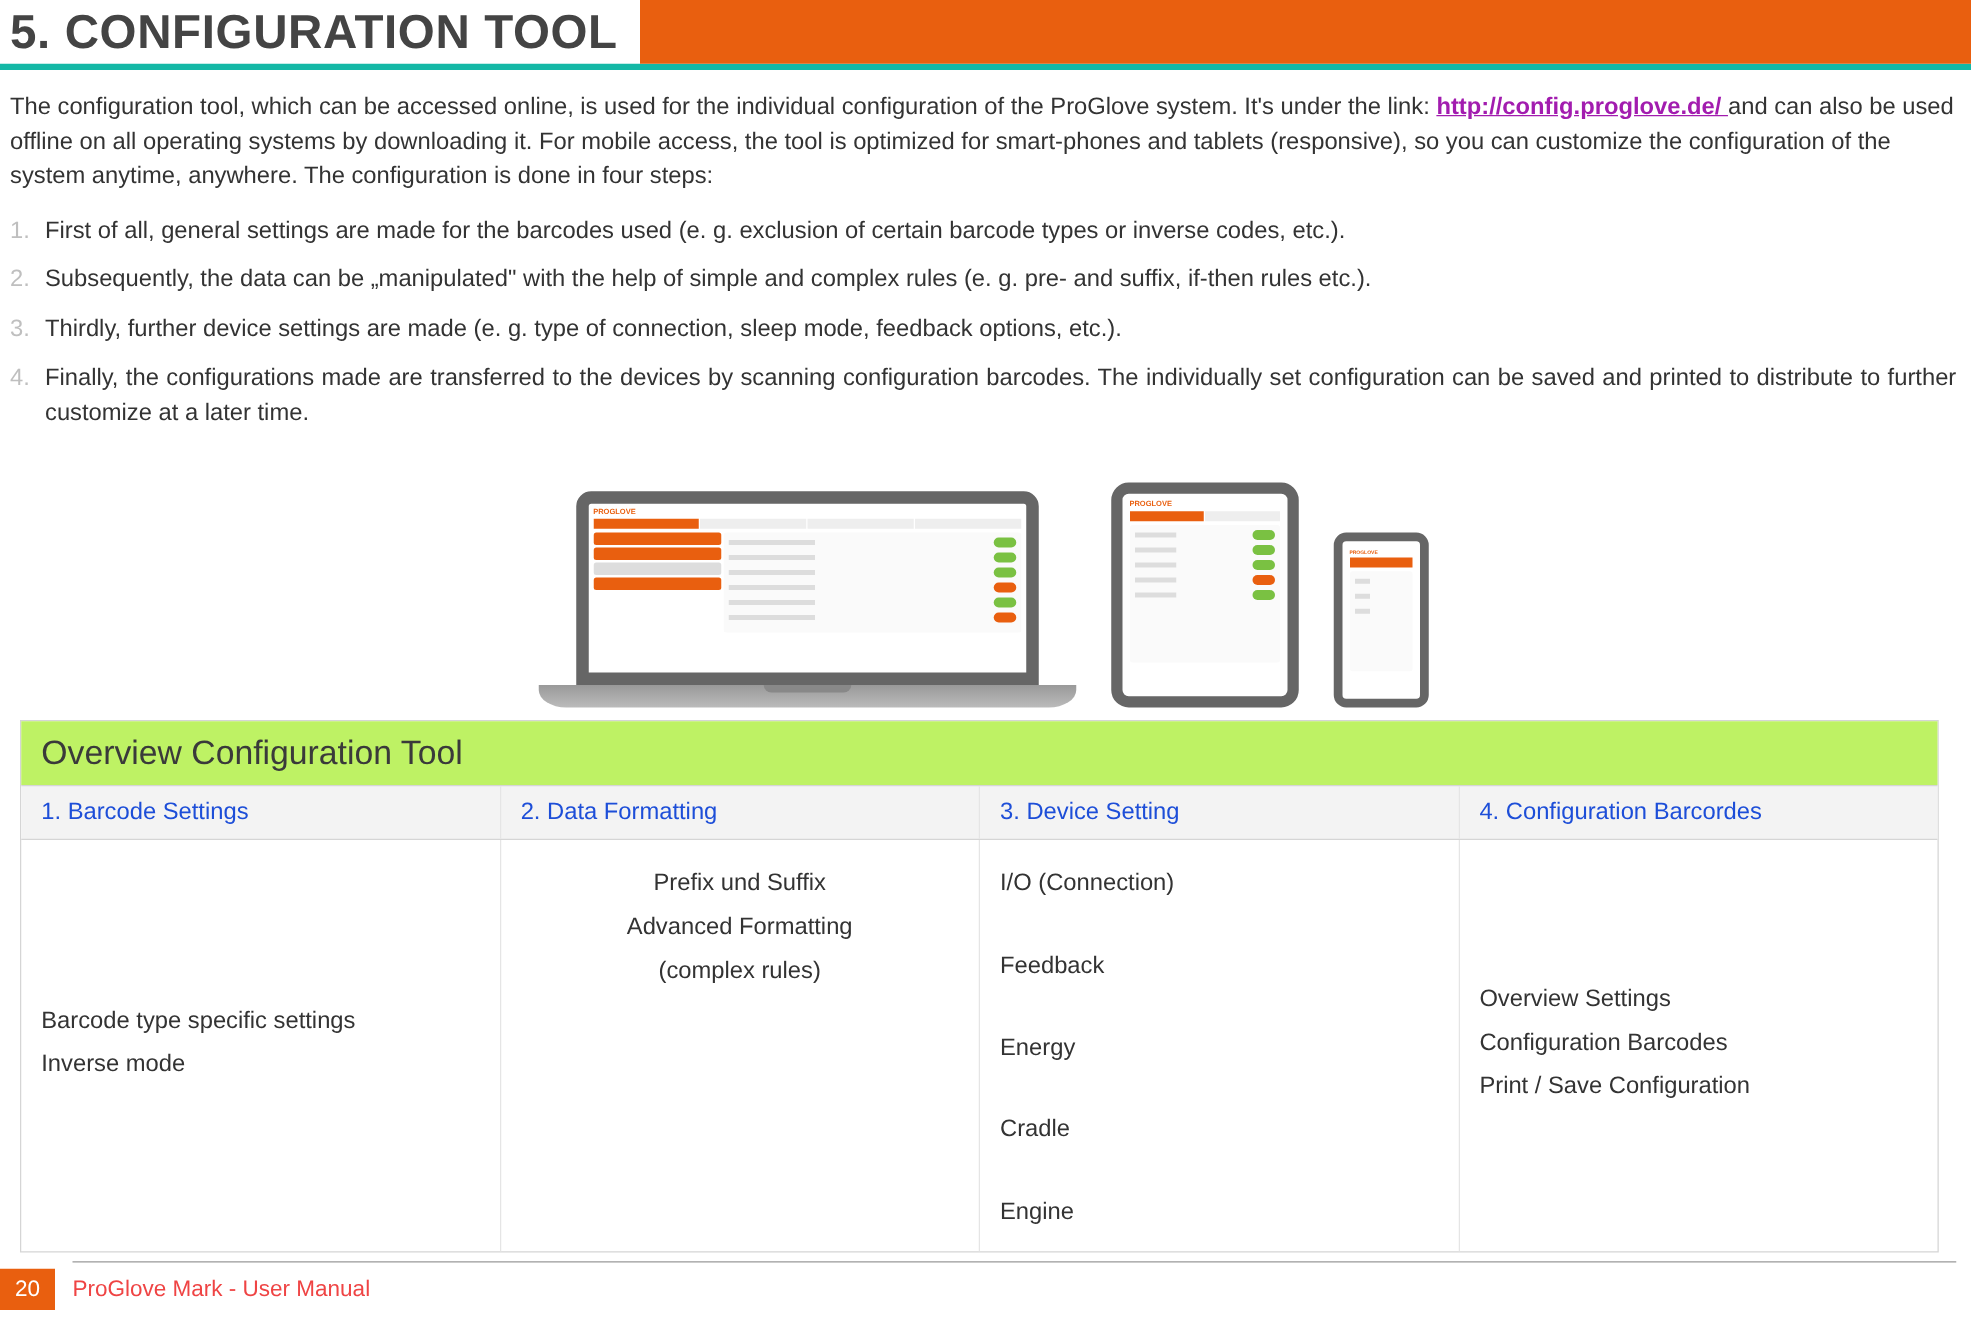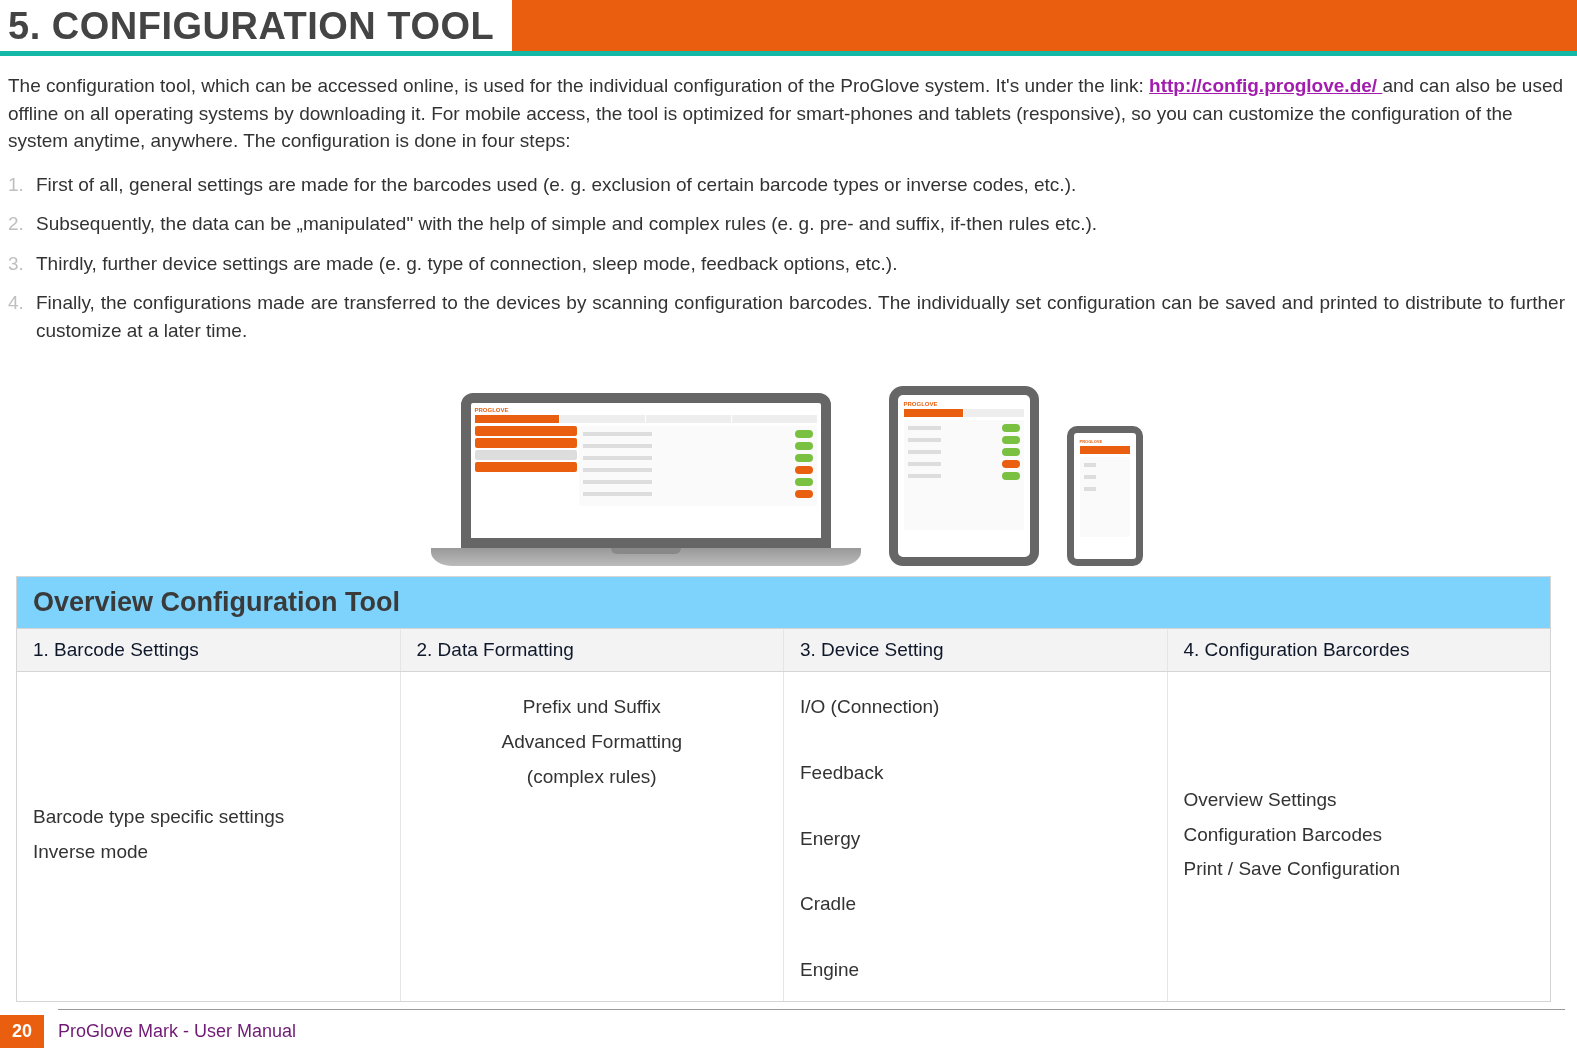--- a/index.html
+++ b/index.html
@@ -130,36 +130,36 @@
     .mini-row .toggle.off{ background:#e95f0f;}
     .tablet .mini-ui, .phone .mini-ui{ padding:6px; }
 
     
     .overview-box {
       margin: 8px 14px 0 8px;
       border: 1px solid #d5d5d5;
     }
     .overview-title {
       font-size: 27px;
-      font-weight: 700;
+      font-weight: 400;
       color: #3a3a3a;
       padding: 10px 16px;
-      background: #7dd3fc;
+      background: #bef264;
     }
     .overview-headrow {
       display: flex;
       background: #f3f3f3;
       border-top: 1px solid #d5d5d5;
       border-bottom: 1px solid #d5d5d5;
     }
     .overview-headrow .cell {
       flex: 1;
       padding: 10px 16px;
       font-size: 19px;
-      color: #0f172a;
+      color: #1d4ed8;
       border-right: 1px solid #e5e5e5;
     }
     .overview-headrow .cell:last-child { border-right: none; }
     .overview-bodyrow {
       display: flex;
     }
     .overview-bodyrow .cell {
       flex: 1;
       padding: 14px 16px 18px 16px;
       font-size: 19px;
@@ -173,31 +173,31 @@
 
     .footer {
       position: absolute;
       left: 0; bottom: 12px;
       display: flex;
       align-items: center;
     }
     .page-badge {
       background: #e95f0f;
       color: #fff;
-      font-weight: 700;
+      font-weight: 400;
       font-size: 18px;
       padding: 6px 12px;
     }
     .footer-rule{
       position:absolute; left:58px; bottom:50px; right:12px;
       border-top:1px solid #999;
     }
     .footer-text {
       font-size: 18px;
-      color: #701a75;
+      color: #ef4444;
       padding-left: 14px;
     }
   </style>
 </head>
 <body>
 
 <div class="header-bar">
   <div class="header-title">5. CONFIGURATION TOOL</div>
   <div class="header-fill"></div>
 </div>

